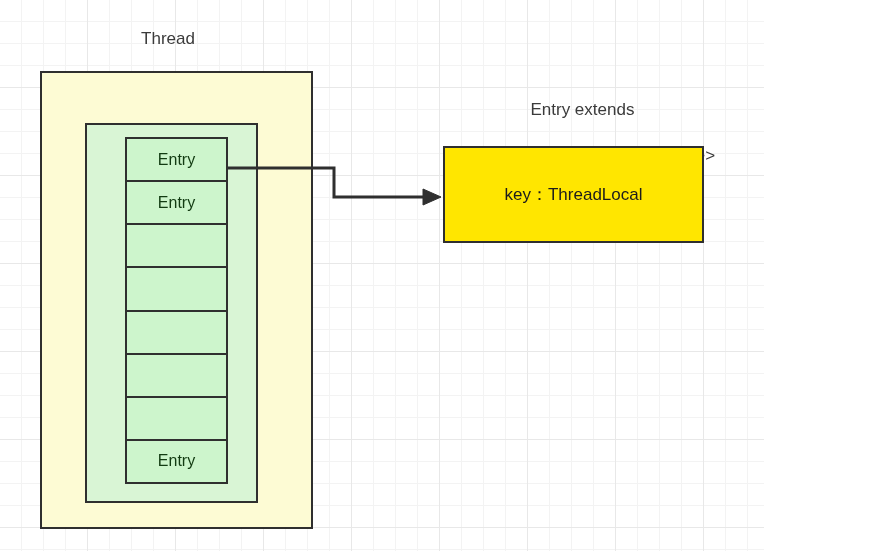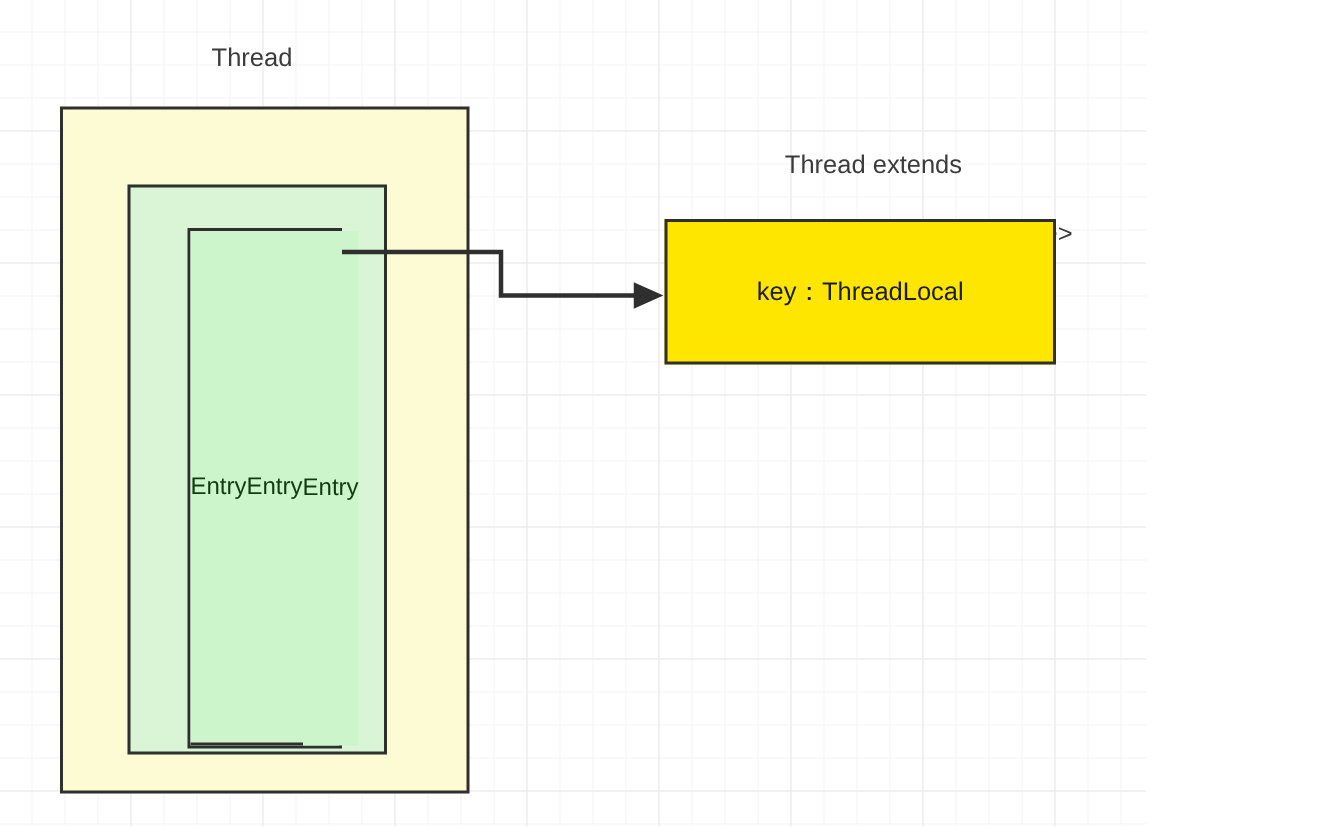--- a/index.html
+++ b/index.html
@@ -70,25 +70,25 @@
     height: 380px;
     background: #d9f5d5;
     border: 2px solid #2f2f2f;
     box-sizing: border-box;
   }
 
   
   #entry-col {
     position: absolute;
     left: 125px;
-    top: 152px;
+    top: 137px;
     width: 103px;
     height: 347px;
     display: flex;
-    flex-direction: row;
+    flex-direction: column;
     box-sizing: border-box;
     border: 2px solid #2f2f2f;
     background: #cdf5cc;
   }
   .entry-cell {
     flex: 1 1 0;
     border-bottom: 2px solid #2f2f2f;
     box-sizing: border-box;
     display: flex;
     align-items: center;
@@ -157,21 +157,21 @@
     <div class="entry-cell">Entry</div>
     <div class="entry-cell"></div>
     <div class="entry-cell"></div>
     <div class="entry-cell"></div>
     <div class="entry-cell"></div>
     <div class="entry-cell"></div>
     <div class="entry-cell">Entry</div>
   </div>
 
   <div class="lbl" id="entry-detail-title">
-    <span>Thread extends</span><br>
+    <span>Entry extends</span><br>
     <span>WeakReference&lt;ThreadLocal&lt;?&gt;&gt;</span>
   </div>
 
   <div id="entry-detail-box">
     <div class="kv">key：ThreadLocal</div>
   </div>
 
   <svg id="connector" viewBox="0 0 878 551">
     <path d="M228,168 L334,168 L334,197 L434,197" fill="none" stroke="#2f2f2f" stroke-width="3"></path>
     <polygon points="441,197 423,189 423,205" fill="#2f2f2f" stroke="#2f2f2f" stroke-width="1"></polygon>

